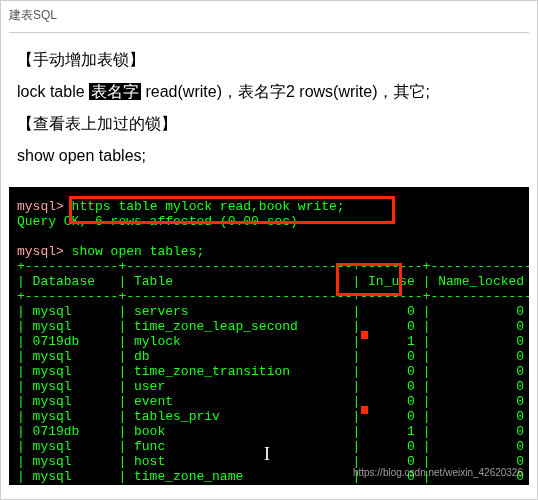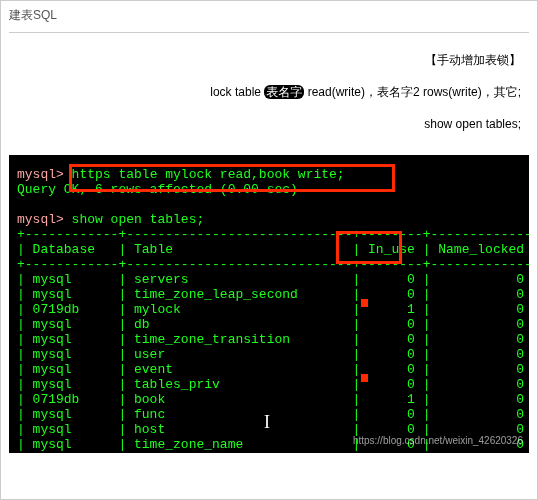--- a/index.html
+++ b/index.html
@@ -24,31 +24,29 @@
   }
   .tab {
     font-size: 12px;
     color: #555;
     padding: 2px 0 8px 0;
     border-bottom: 1px solid #ccc;
     margin-bottom: 12px;
   }
   .content {
     padding: 0 8px;
-    font-size: 12px;
+    font-size: 16px;
     line-height: 30px;
     color: #000;
-    text-align: right;
   }
   .content p { margin: 2px 0; }
   .hl {
     background: #000;
     color: #fff;
     padding: 0 2px;
-    border-radius: 6px;
   }
   .terminal {
     background: #000;
     color: #1eff1e;
     font-family: "Courier New", monospace;
     font-size: 13px;
     padding: 12px 8px 0 8px;
     margin: 16px 0 0 0;
     height: 286px;
     overflow: hidden;
@@ -110,20 +108,21 @@
 <body>
 
 <div class="page">
   <div class="tab">建表SQL</div>
 
   <div class="content">
     <p>【手动增加表锁】</p>
     <p>
       <span>lock table </span><span class="hl">表名字</span><span> read(write)，表名字2 rows(write)，其它;</span>
     </p>
+    <p>【查看表上加过的锁】</p>
     <p> show open tables;</p>
   </div>
 
   <div class="terminal"><span class="prompt">mysql&gt;</span><span> https table mylock read,book write;</span>
 <span>Query OK, 6 rows affected (0.00 sec)</span>
 
 <span class="prompt">mysql&gt;</span><span> show open tables;</span>
 <span>+------------+-----------------------------+--------+-------------+</span>
 <span>| Database   | Table                       | In_use | Name_locked |</span>
 <span>+------------+-----------------------------+--------+-------------+</span>

